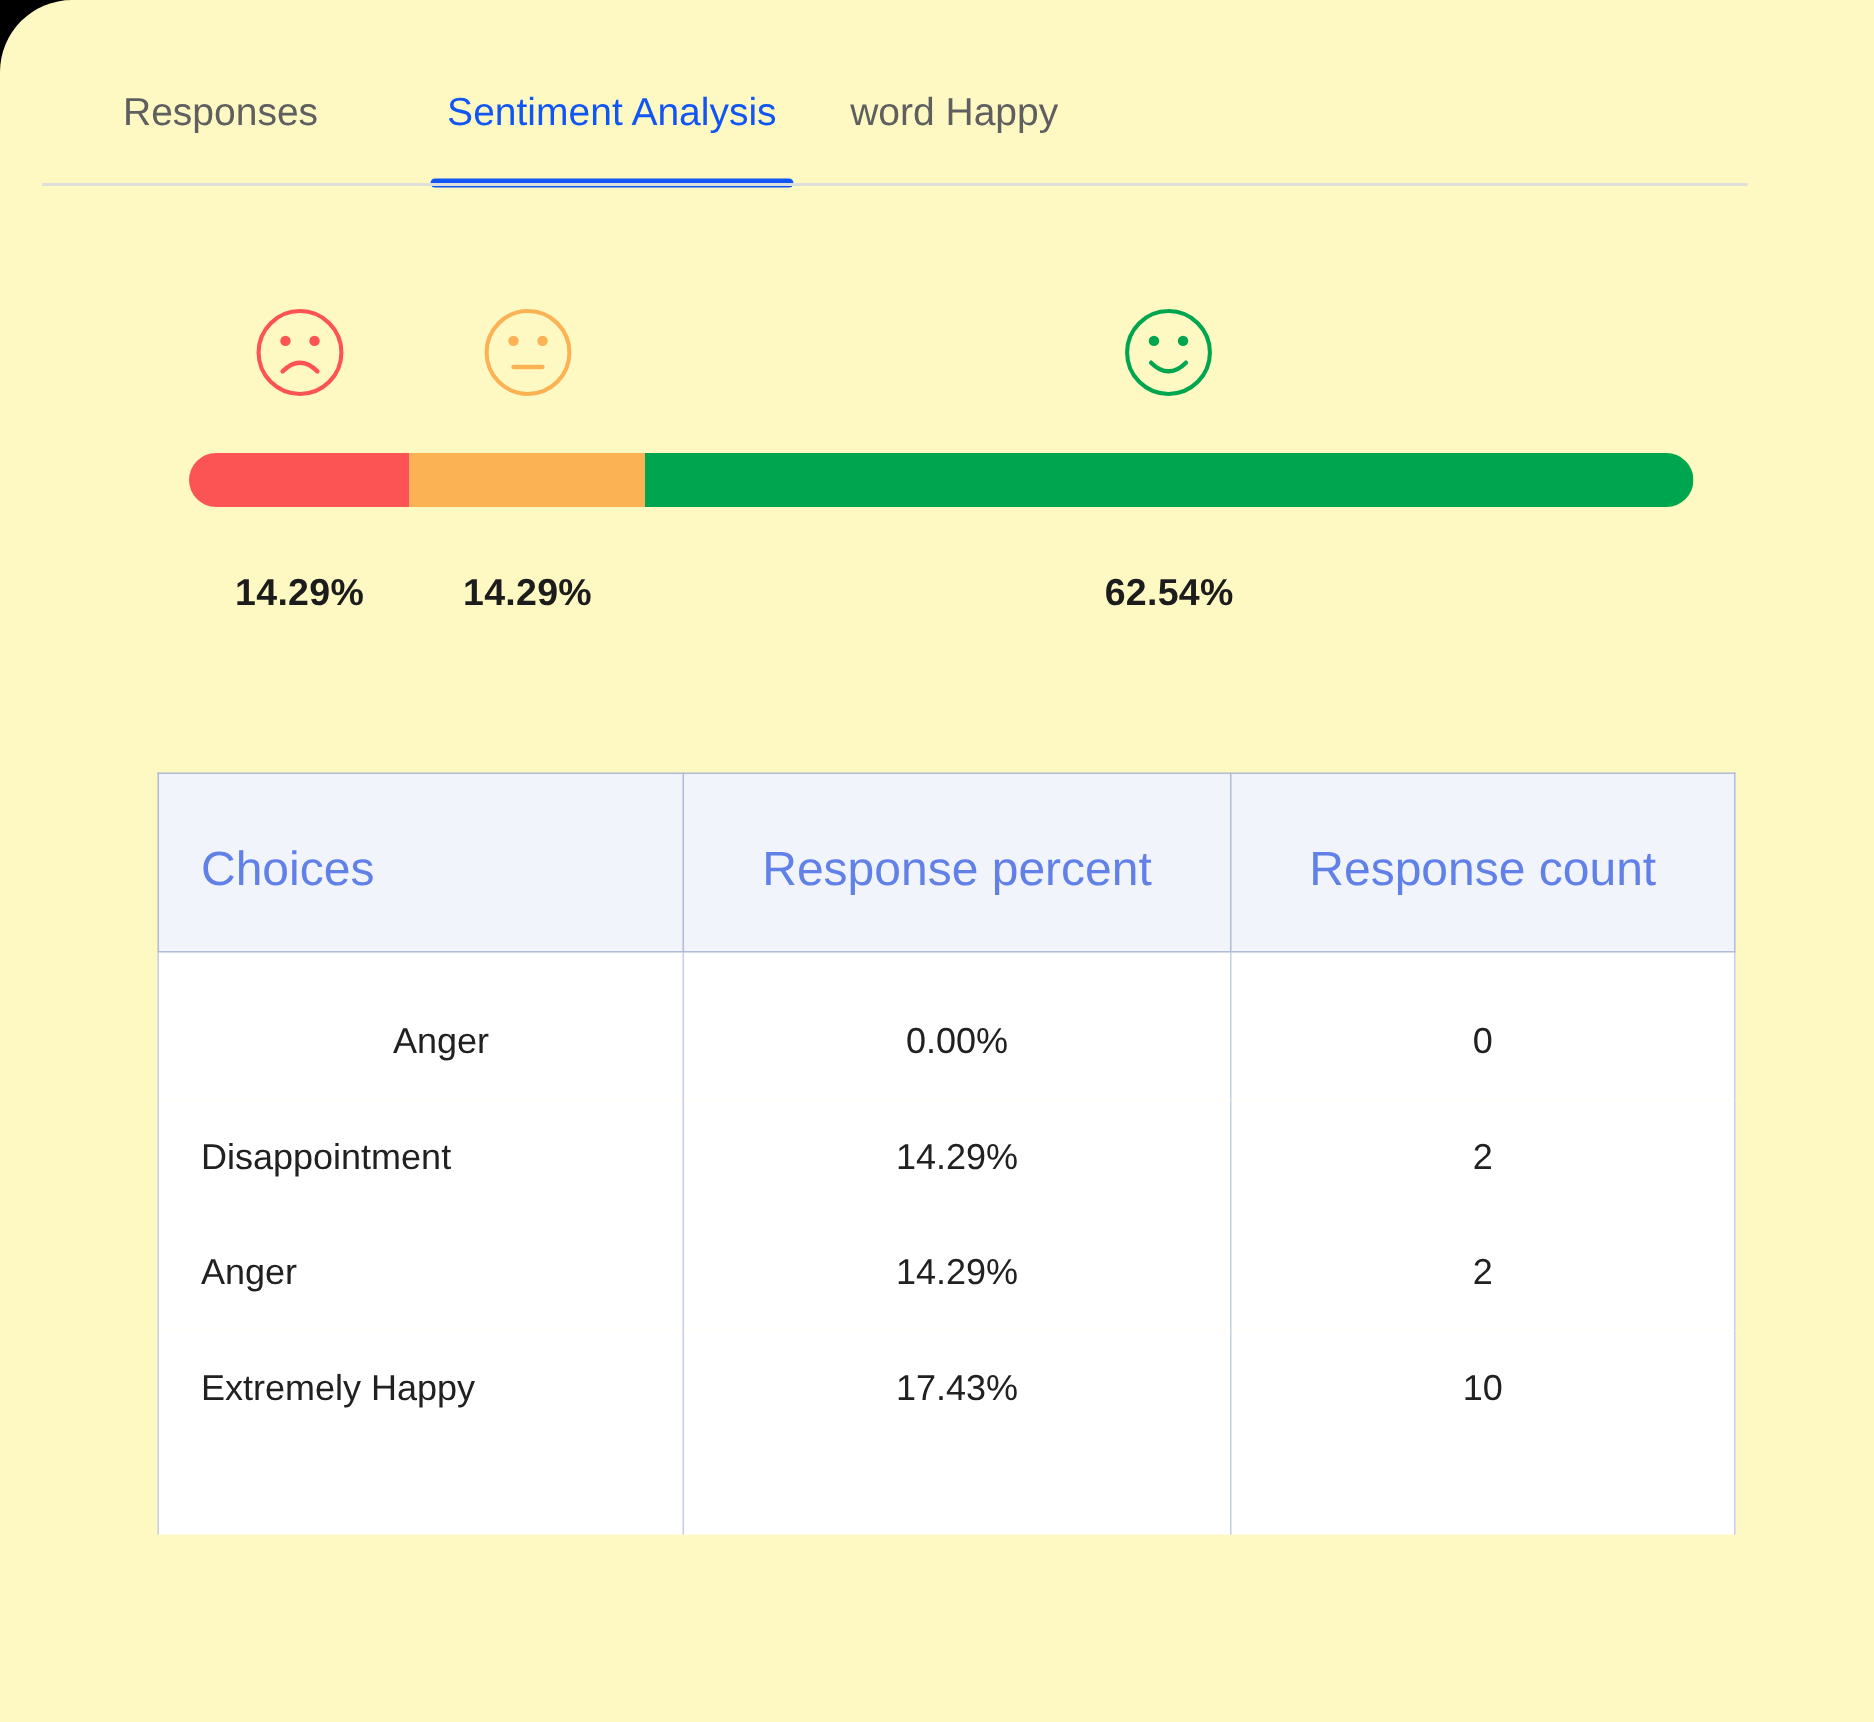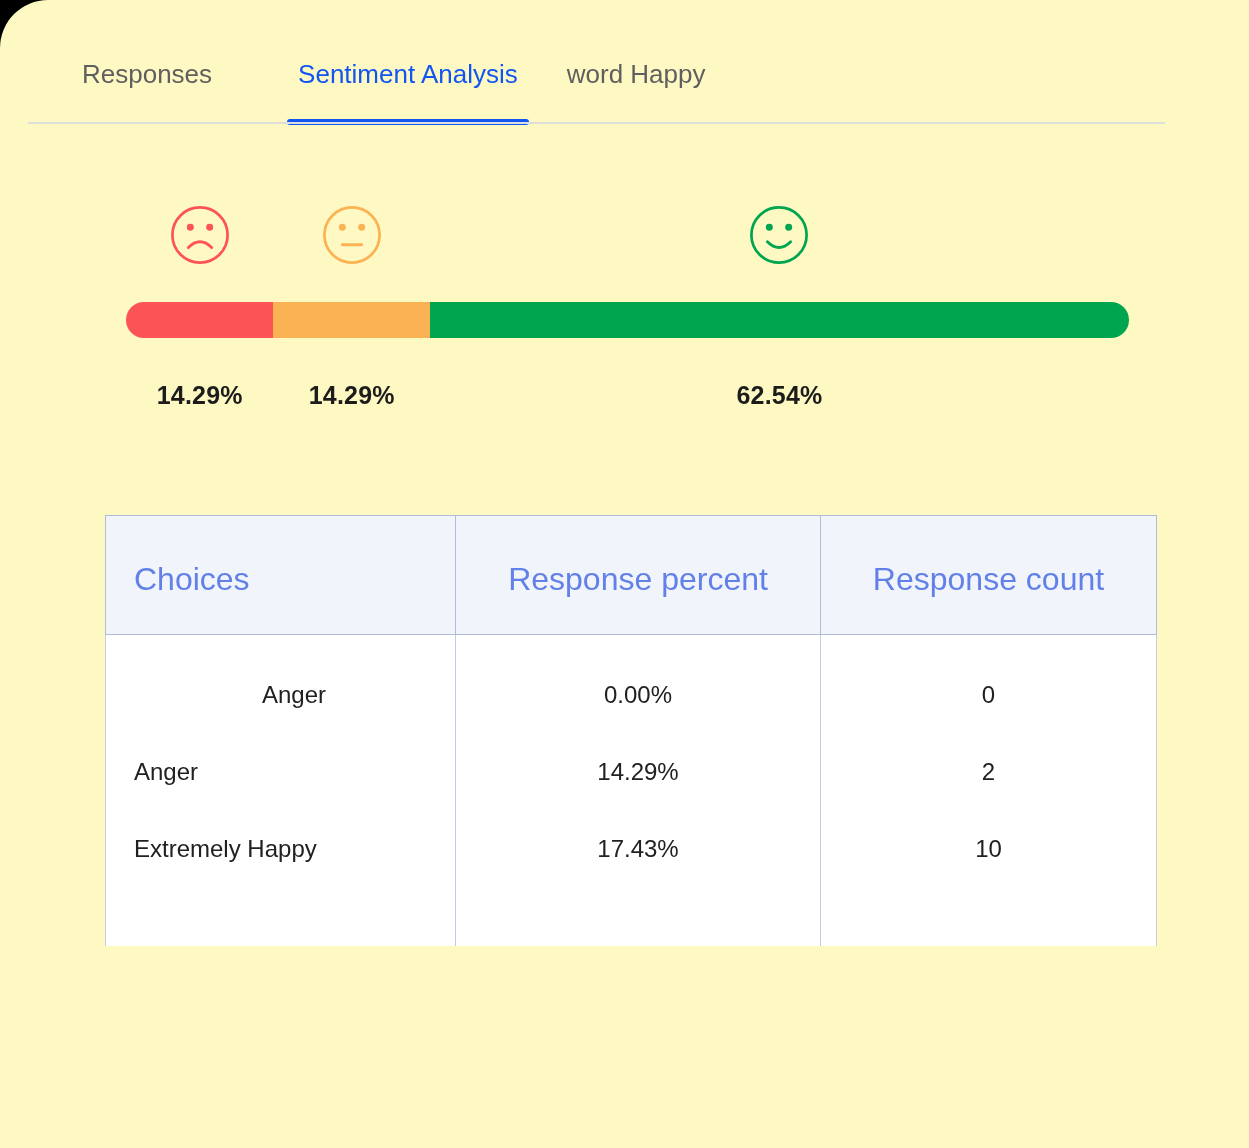--- a/index.html
+++ b/index.html
@@ -128,20 +128,25 @@
         <th>Response count</th>
       </tr>
     </thead>
     <tbody>
       <tr>
         <td class="col-choices">Anger</td>
         <td class="col-center">0.00%</td>
         <td class="col-center">0</td>
       </tr>
       <tr>
+        <td class="col-choices">Disappointment</td>
+        <td class="col-center">14.29%</td>
+        <td class="col-center">2</td>
+      </tr>
+      <tr>
         <td class="col-choices">Anger</td>
         <td class="col-center">14.29%</td>
         <td class="col-center">2</td>
       </tr>
       <tr>
         <td class="col-choices">Extremely Happy</td>
         <td class="col-center">17.43%</td>
         <td class="col-center">10</td>
       </tr>
     </tbody>

